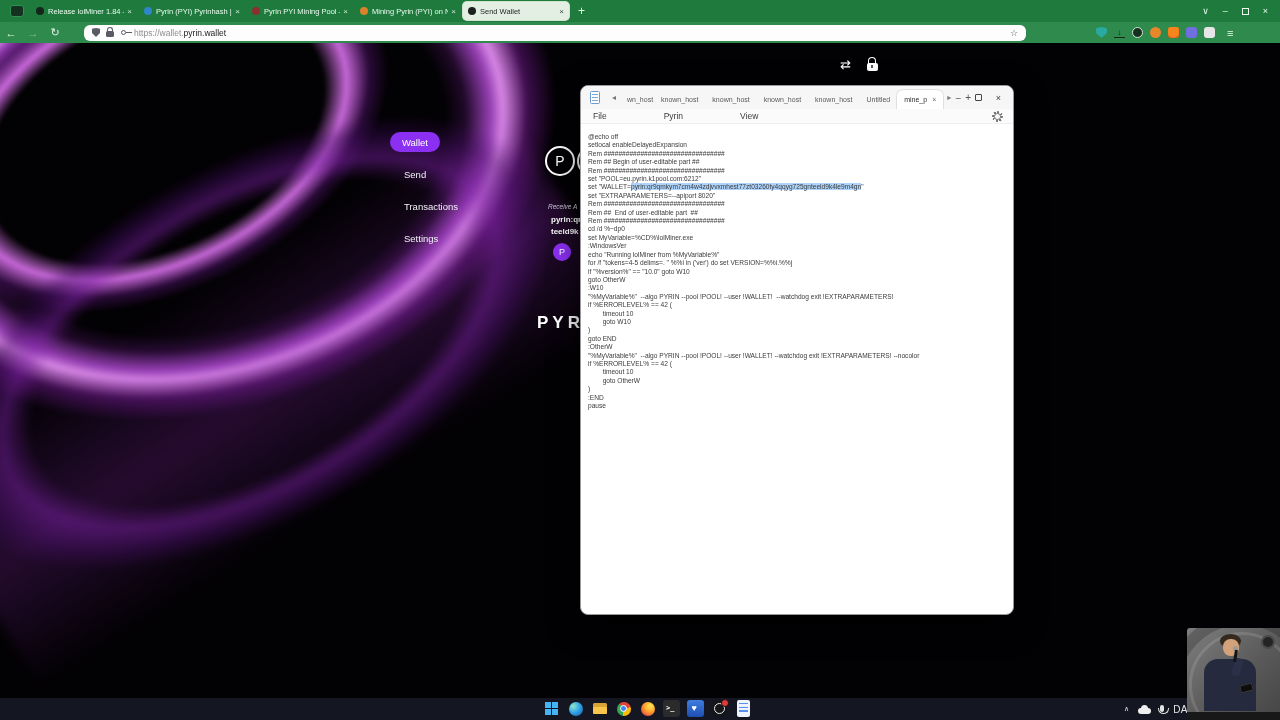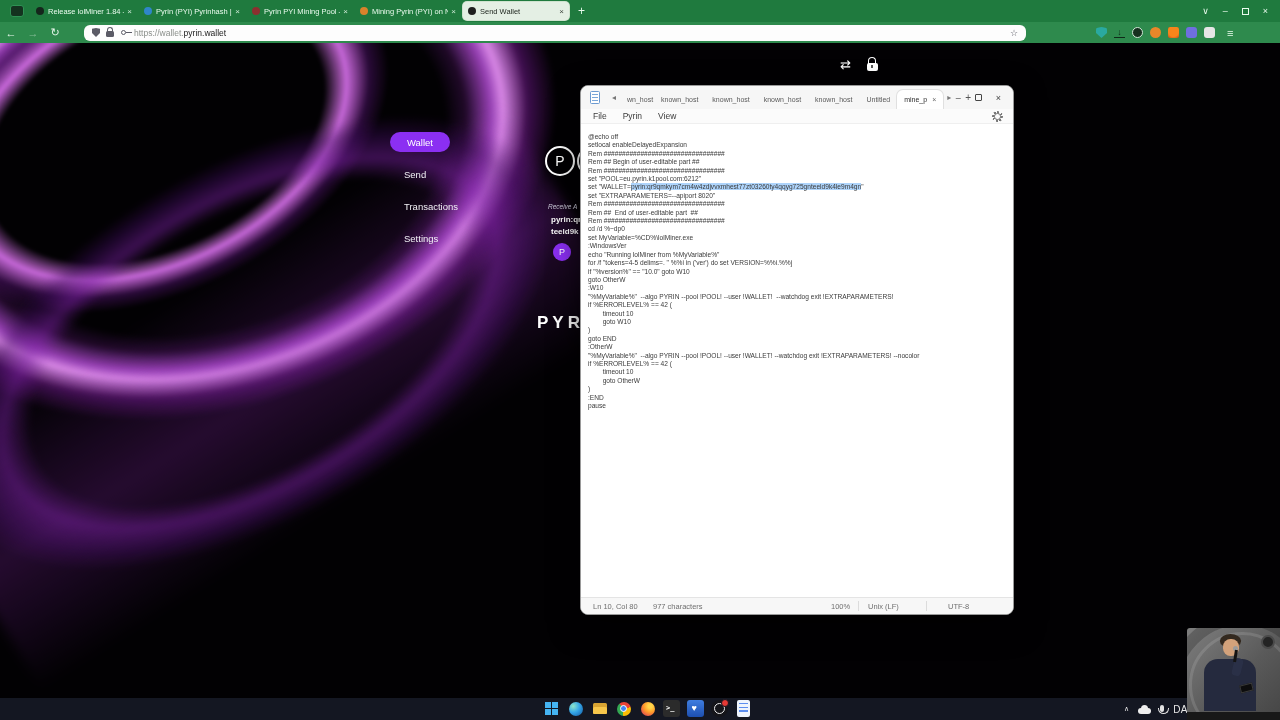--- a/index.html
+++ b/index.html
@@ -56,21 +56,21 @@
     background:linear-gradient(transparent,rgba(140,40,180,.25),transparent);}
 
   .pagehdr-icons{position:absolute;left:840px;top:14px;display:flex;gap:16px;align-items:center;color:#fff;}
   .swapico{font-size:13px;}
   .lock-w{position:relative;width:11px;height:8px;background:#fff;border-radius:2px;margin-top:5px;}
   .lock-w::before{content:"";position:absolute;left:1.5px;top:-6px;width:6px;height:6px;border:1.6px solid #fff;border-bottom:0;border-radius:4px 4px 0 0;}
   .lock-w::after{content:"";position:absolute;left:4.5px;top:2px;width:2px;height:3px;background:#555;}
 
   .walletnav{position:absolute;left:390px;top:89px;display:flex;flex-direction:column;gap:12px;}
   .navitem{height:20px;display:flex;align-items:center;padding:0 14px;color:#f2f2f6;font-size:9.5px;border-radius:11px;}
-  .navitem.active{background:#8b2ff2;width:60px;justify-content:center;padding:0;color:#fff;}
+  .navitem.active{background:#8b2ff2;width:50px;justify-content:center;padding:0;color:#fff;}
 
   .wlogo{position:absolute;left:545px;top:103px;width:30px;height:30px;border:2px solid #fff;border-radius:50%;color:#fff;font-size:14px;display:flex;align-items:center;justify-content:center;}
   .wlogo2{position:absolute;left:577px;top:103px;width:30px;height:30px;border:2px solid #fff;border-radius:50%;}
   .receive{position:absolute;left:548px;top:160px;color:#c9c9d6;font-size:6.5px;font-style:italic;}
   .addr{position:absolute;color:#fff;font-size:8px;font-weight:bold;white-space:nowrap;}
   .addr.l1{left:551px;top:172px;}
   .addr.l2{left:551px;top:184px;text-align:right;}
   .pbtn{position:absolute;left:553px;top:200px;width:18px;height:18px;border-radius:50%;background:#8b2ff2;color:#fff;font-size:9px;display:flex;align-items:center;justify-content:center;}
   .wordmark{position:absolute;left:537px;top:270px;color:#fff;font-size:17px;font-weight:600;letter-spacing:4px;}
 
@@ -279,21 +279,21 @@
         </div>
       <span class="np-tabscroll">▸</span>
       <span class="np-newtab">+</span>
       <div class="np-winctl">
         <span class="g">–</span>
         <span class="npmax"></span>
         <span class="g">×</span>
       </div>
     </div>
     <div class="np-menubar">
-      <span style="display:flex;">
+      <span style="display:flex;gap:41px;">
 
       <span class="np-menu">File</span>
           <span class="np-menu">Pyrin</span>
           <span class="np-menu">View</span>
         </span>
       <span class="np-gear"></span>
     </div>
     <div class="np-editor">
 
     <div class="ed-line"><span>@echo off</span><span class="ed-sel"></span><span></span></div>
@@ -334,29 +334,20 @@
         <div class="ed-line"><span>:OtherW</span><span class="ed-sel"></span><span></span></div>
         <div class="ed-line"><span>"%MyVariable%"  --algo PYRIN --pool !POOL! --user !WALLET! --watchdog exit !EXTRAPARAMETERS! --nocolor</span><span class="ed-sel"></span><span></span></div>
         <div class="ed-line"><span>if %ERRORLEVEL% == 42 (</span><span class="ed-sel"></span><span></span></div>
         <div class="ed-line"><span>        timeout 10</span><span class="ed-sel"></span><span></span></div>
         <div class="ed-line"><span>        goto OtherW</span><span class="ed-sel"></span><span></span></div>
         <div class="ed-line"><span>)</span><span class="ed-sel"></span><span></span></div>
         <div class="ed-line"><span></span><span class="ed-sel"></span><span></span></div>
         <div class="ed-line"><span>:END</span><span class="ed-sel"></span><span></span></div>
         <div class="ed-line"><span>pause</span><span class="ed-sel"></span><span></span></div>
       </div>
-    <div class="np-statusbar">
-      <span class="st" style="left:12px;">Ln 10, Col 80</span>
-      <span class="st" style="left:72px;">977 characters</span>
-      <span class="st" style="left:250px;">100%</span>
-      <span class="st-sep" style="left:277px;"></span>
-      <span class="st" style="left:287px;">Unix (LF)</span>
-      <span class="st-sep" style="left:345px;"></span>
-      <span class="st" style="left:367px;">UTF-8</span>
-    </div>
   </div>
 
   <div class="taskbar">
     <div class="tb-center">
 
     <div class="tbicon tb-start"></div>
         <div class="tbicon tb-edge"></div>
         <div class="tbicon tb-explorer"></div>
         <div class="tbicon tb-chrome"></div>
         <div class="tbicon tb-firefox"></div>

